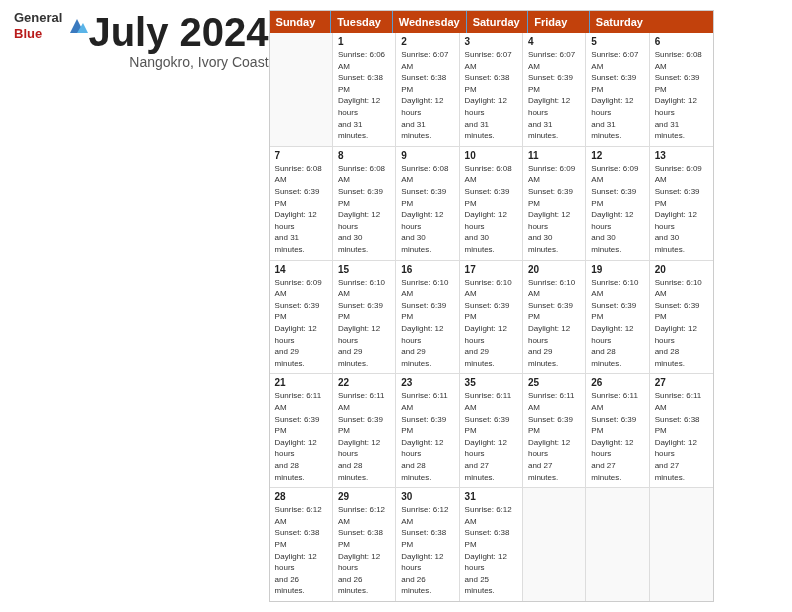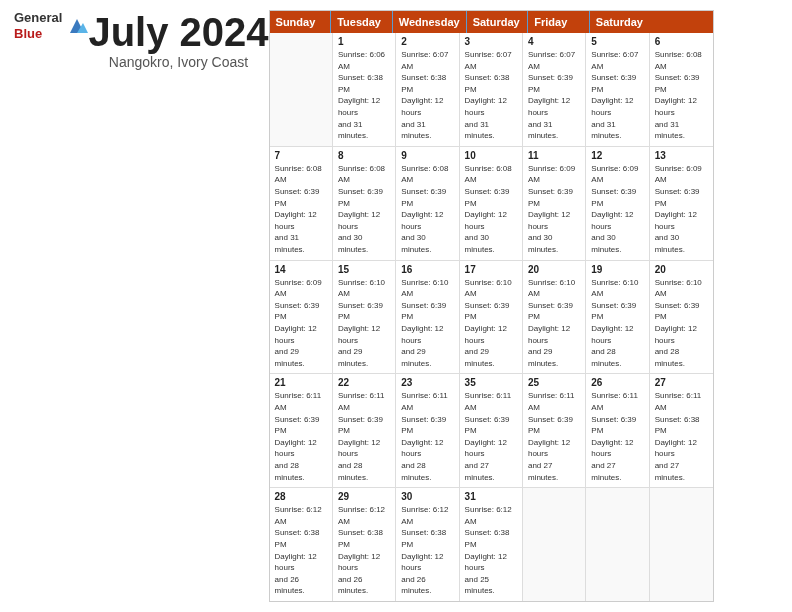--- a/index.html
+++ b/index.html
@@ -46,21 +46,20 @@
     }
     .title-month {
       font-size: 40px;
       font-weight: bold;
       color: #222;
       line-height: 1.1;
     }
     .title-location {
       font-size: 14px;
       color: #555;
-      text-align: center;
     }
     .calendar {
       flex: 1;
       display: flex;
       flex-direction: column;
       border: 1px solid #ccc;
     }
     .cal-header {
       display: grid;
       grid-template-columns: repeat(7, 1fr);

